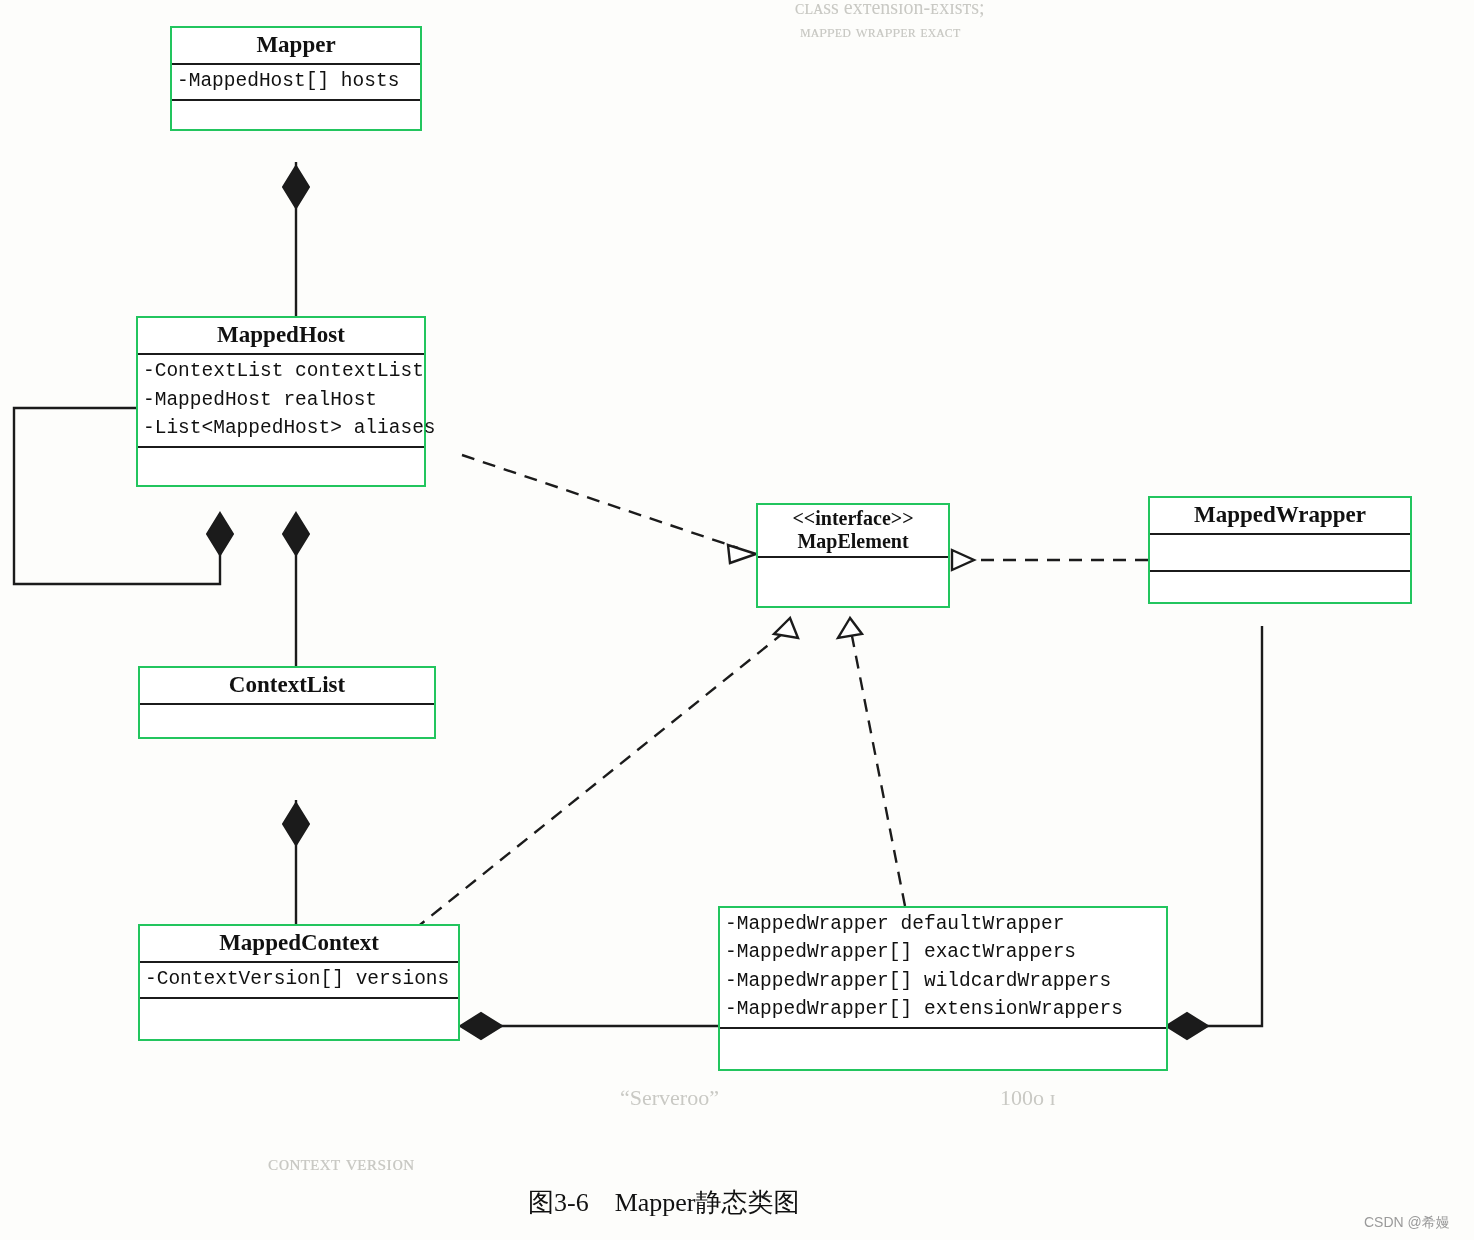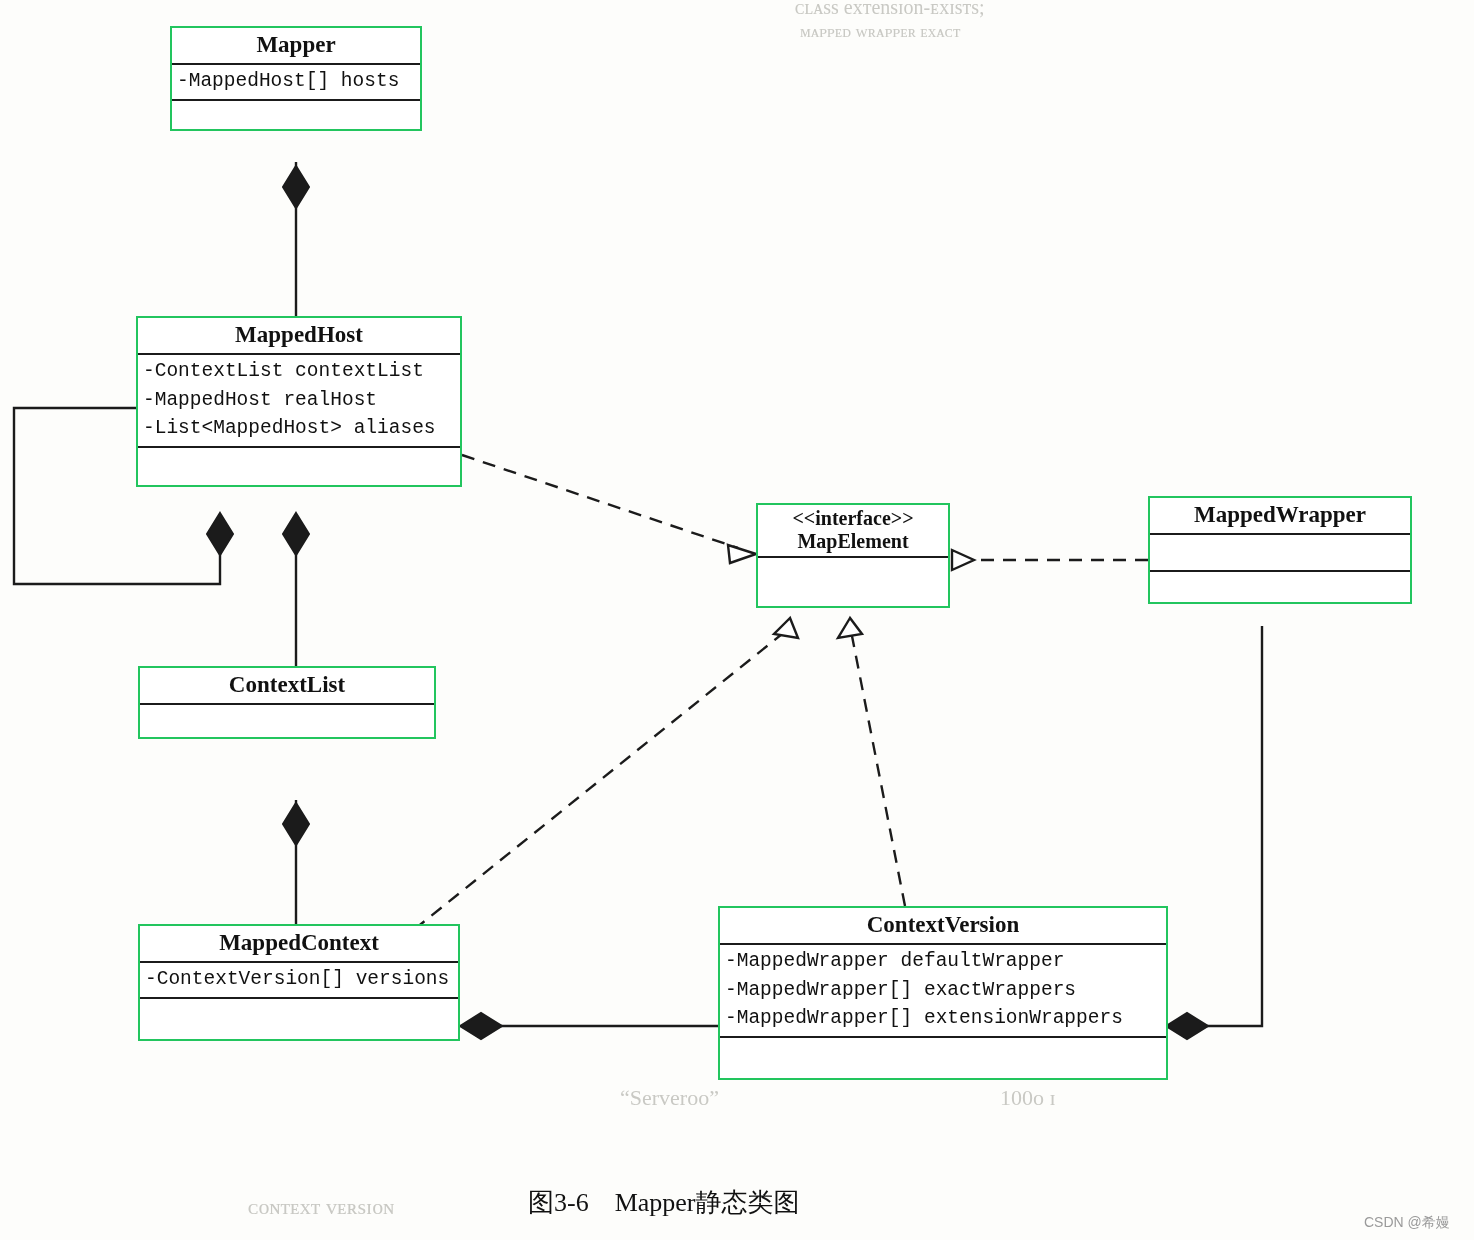--- a/index.html
+++ b/index.html
@@ -81,21 +81,21 @@
     pointer-events: none;
   }
 </style>
 </head>
 <body>
 
 <div id="canvas">
 
   <div class="ghost" style="left:795px; top:-4px; font-size:20px;">ᴄʟᴀss  exᴛensɪon-ᴇxɪsᴛs;</div>
   <div class="ghost" style="left:800px; top:22px; font-size:17px;">ᴍᴀᴘᴘᴇᴅ ᴡʀᴀᴘᴘᴇʀ  ᴇxᴀᴄᴛ</div>
-  <div class="ghost" style="left:248px; top:1150px; font-size:22px;margin-top:44px;">ᴄᴏɴᴛᴇxᴛ  ᴠᴇʀsɪᴏɴ</div>
+  <div class="ghost" style="left:268px; top:1150px; font-size:22px;">ᴄᴏɴᴛᴇxᴛ  ᴠᴇʀsɪᴏɴ</div>
   <div class="ghost" style="left:620px; top:1085px; font-size:22px;">“Serverᴏᴏ”</div>
   <div class="ghost" style="left:1000px; top:1085px; font-size:22px;">100ᴏ ɪ</div>
 
   <svg class="edges" viewBox="0 0 1474 1240">
     <g stroke="#1b1b1b" stroke-width="2.4" fill="none">
 
       <line x1="296" y1="318" x2="296" y2="162"></line>
 
       <line x1="296" y1="668" x2="296" y2="538"></line>
 
@@ -132,21 +132,21 @@
   </svg>
 
   <div class="uml-class" style="left:170px; top:26px; width:252px;">
     <div class="uml-title">Mapper</div>
     <div class="uml-attrs">
       <div class="uml-attr">-MappedHost[] hosts</div>
     </div>
     <div class="uml-ops"></div>
   </div>
 
-  <div class="uml-class" style="left:136px; top:316px; width:326px;">
+  <div class="uml-class" style="left:136px; top:316px; width:290px;">
     <div class="uml-title">MappedHost</div>
     <div class="uml-attrs">
       <div class="uml-attr">-ContextList contextList</div>
       <div class="uml-attr">-MappedHost realHost</div>
       <div class="uml-attr">-List&lt;MappedHost&gt; aliases</div>
     </div>
     <div class="uml-ops" style="min-height:37px;"></div>
   </div>
 
   <div class="uml-class" style="left:756px; top:503px; width:194px;">
@@ -168,24 +168,24 @@
 
   <div class="uml-class" style="left:138px; top:924px; width:322px;">
     <div class="uml-title">MappedContext</div>
     <div class="uml-attrs">
       <div class="uml-attr">-ContextVersion[] versions</div>
     </div>
     <div class="uml-ops" style="min-height:40px;"></div>
   </div>
 
   <div class="uml-class" style="left:718px; top:906px; width:450px;">
-    <div class="uml-title">ContextVersion</div>
     <div class="uml-attrs">
       <div class="uml-attr">-MappedWrapper defaultWrapper</div>
       <div class="uml-attr">-MappedWrapper[] exactWrappers</div>
+      <div class="uml-attr">-MappedWrapper[] wildcardWrappers</div>
       <div class="uml-attr">-MappedWrapper[] extensionWrappers</div>
     </div>
     <div class="uml-ops" style="min-height:40px;"></div>
   </div>
 
   <div class="caption" style="left:528px; top:1185px;">图3-6　Mapper静态类图</div>
   <div class="watermark" style="left:1364px; top:1214px;">CSDN @希嫚</div>
 
 </div>
 

